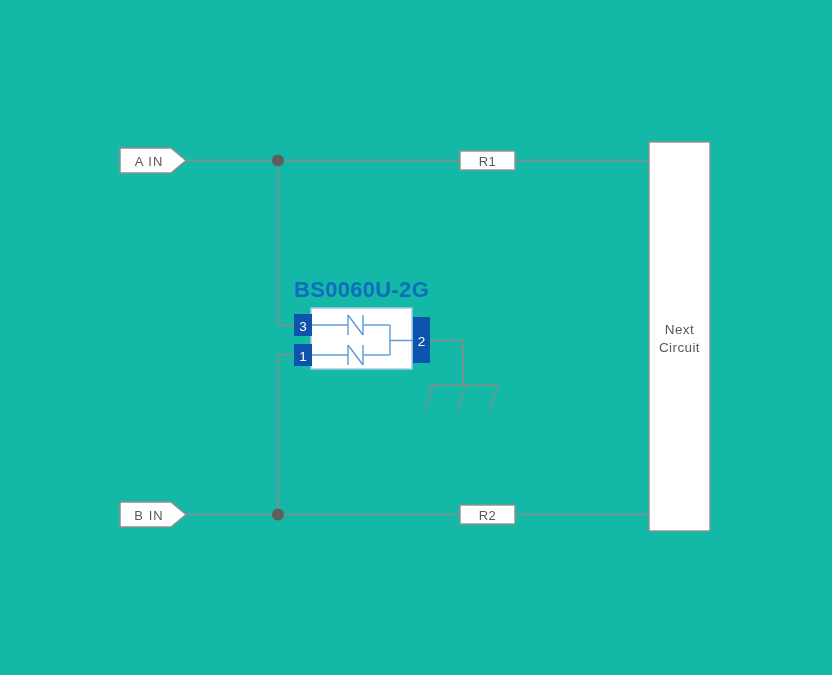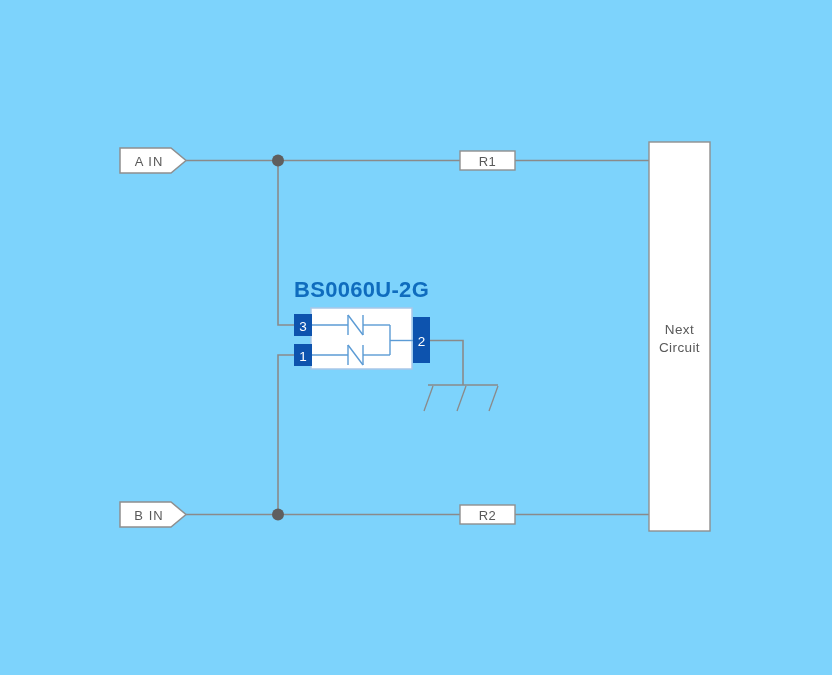--- a/index.html
+++ b/index.html
@@ -5,21 +5,21 @@
   html, body {
     margin: 0;
     padding: 0;
     background: #ffffff;
     font-family: "Liberation Sans", "DejaVu Sans", sans-serif;
   }
   .canvas {
     position: relative;
     width: 832px;
     height: 675px;
-    background: #7dd3fc;
+    background: #14b8a6;
     overflow: hidden;
   }
   svg { display: block; }
   .wire        { stroke: #8a8a8a; stroke-width: 1.6; fill: none; }
   .box         { stroke: #8f8f8f; stroke-width: 1.4; fill: #ffffff; }
   .tag         { stroke: #8f8f8f; stroke-width: 1.5; fill: #ffffff; }
   .dot         { fill: #5f5f5f; stroke: none; }
   .gnd         { stroke: #8a8a8a; stroke-width: 1.3; fill: none; }
   .body-rect   { stroke: #a9c7e8; stroke-width: 1.5; fill: #ffffff; }
   .inner-wire  { stroke: #5b9bd5; stroke-width: 1.4; fill: none; }

